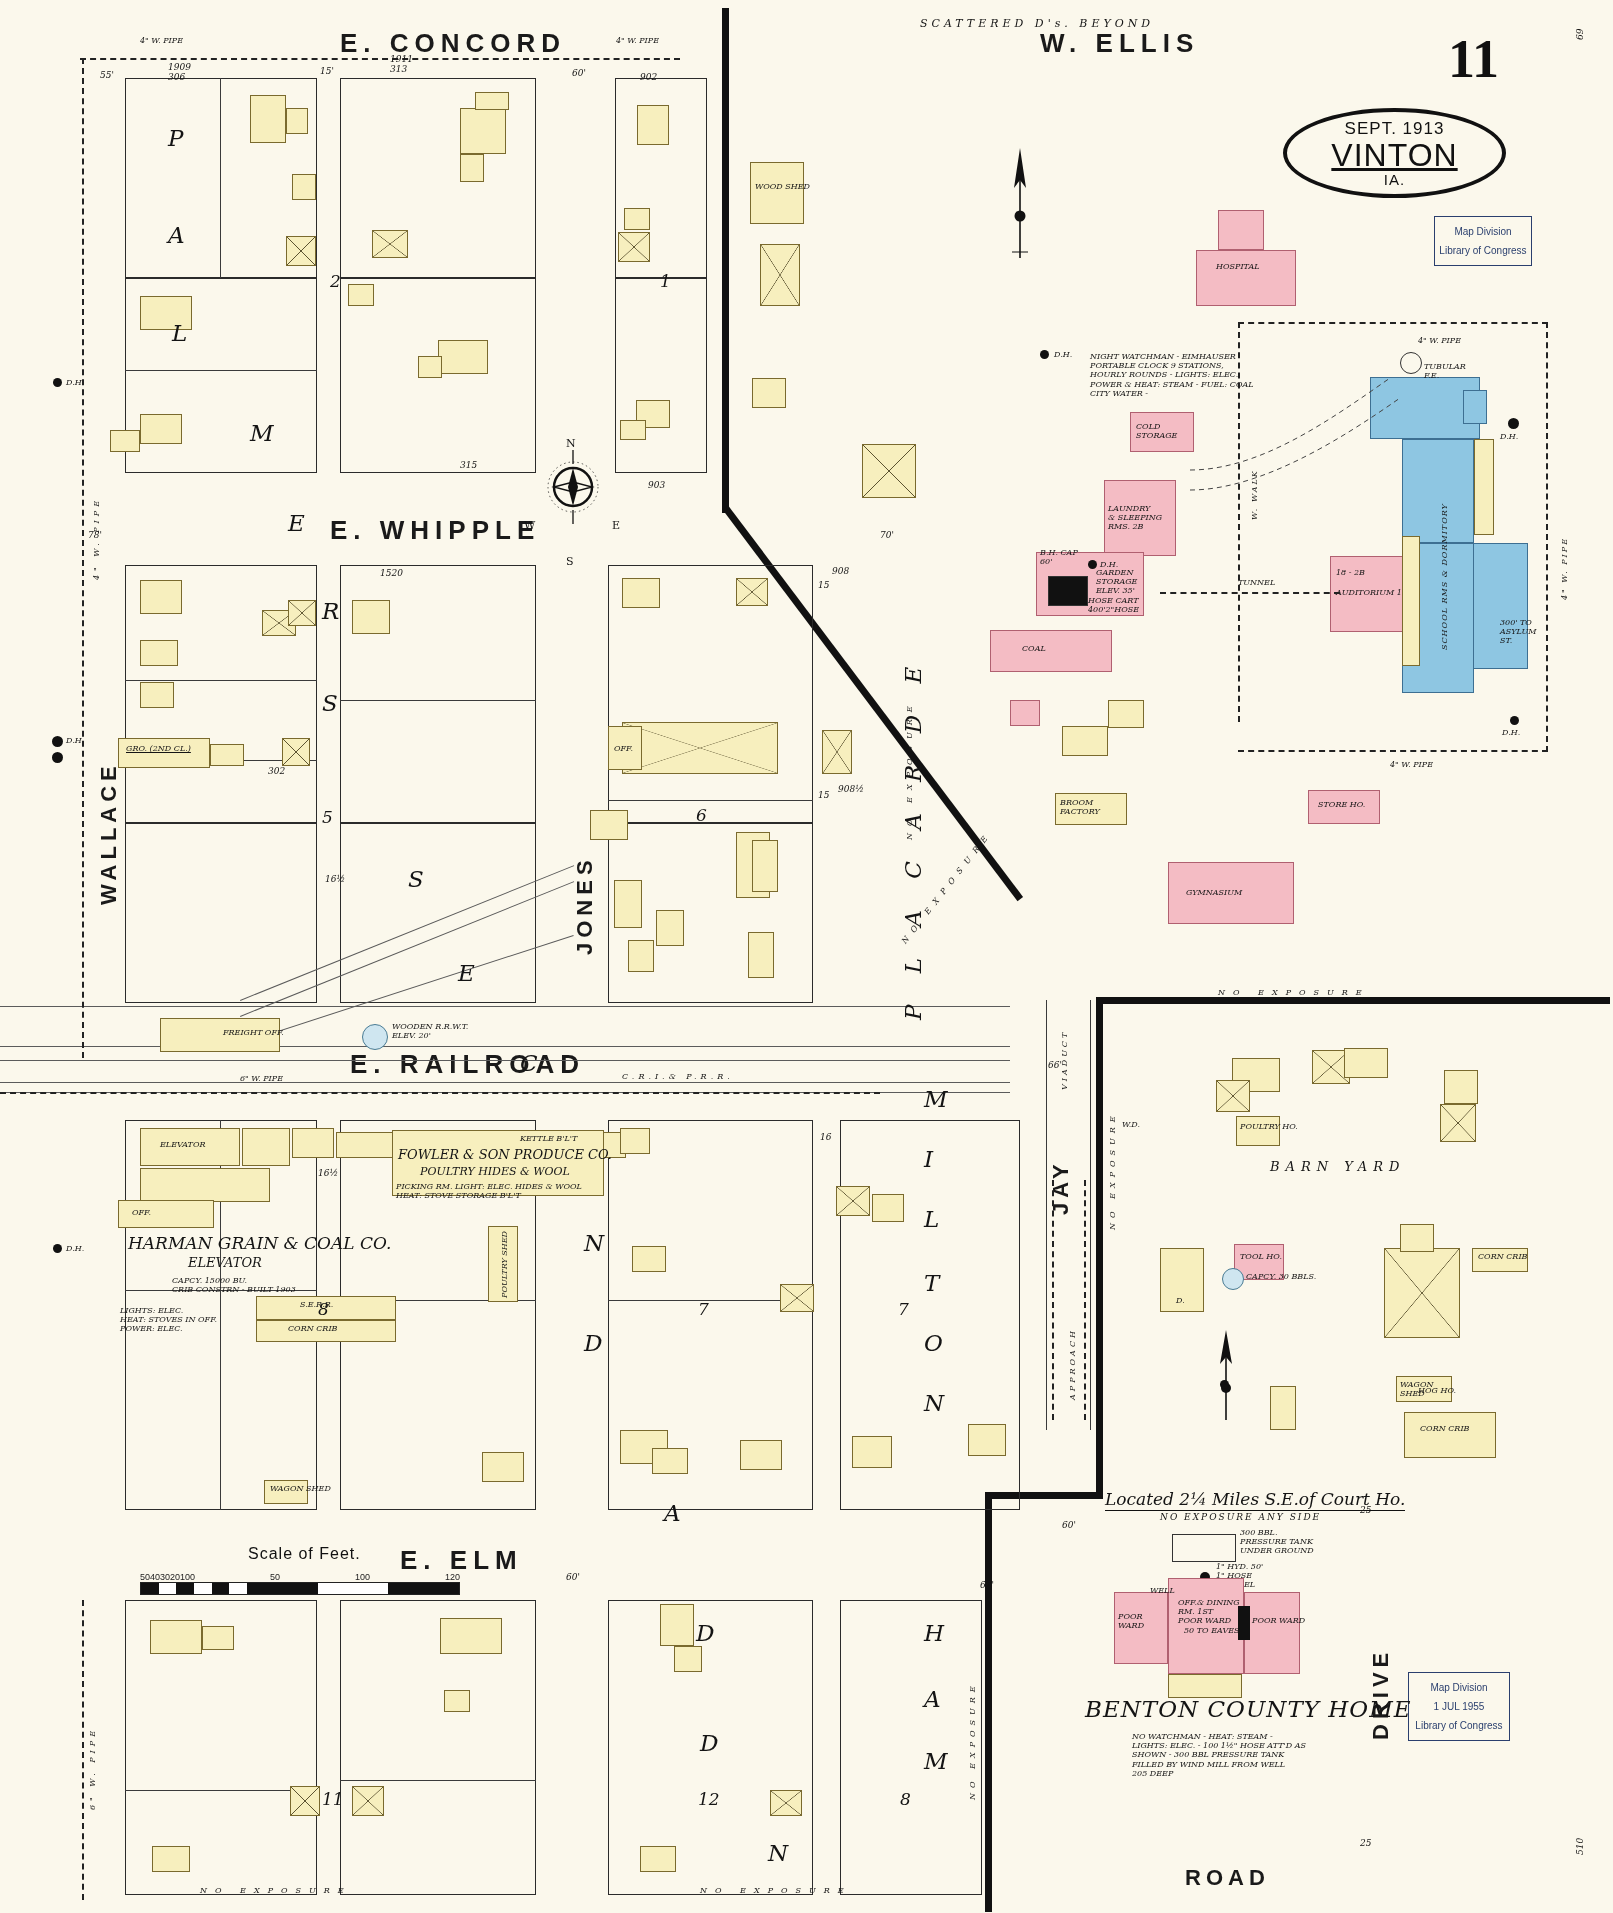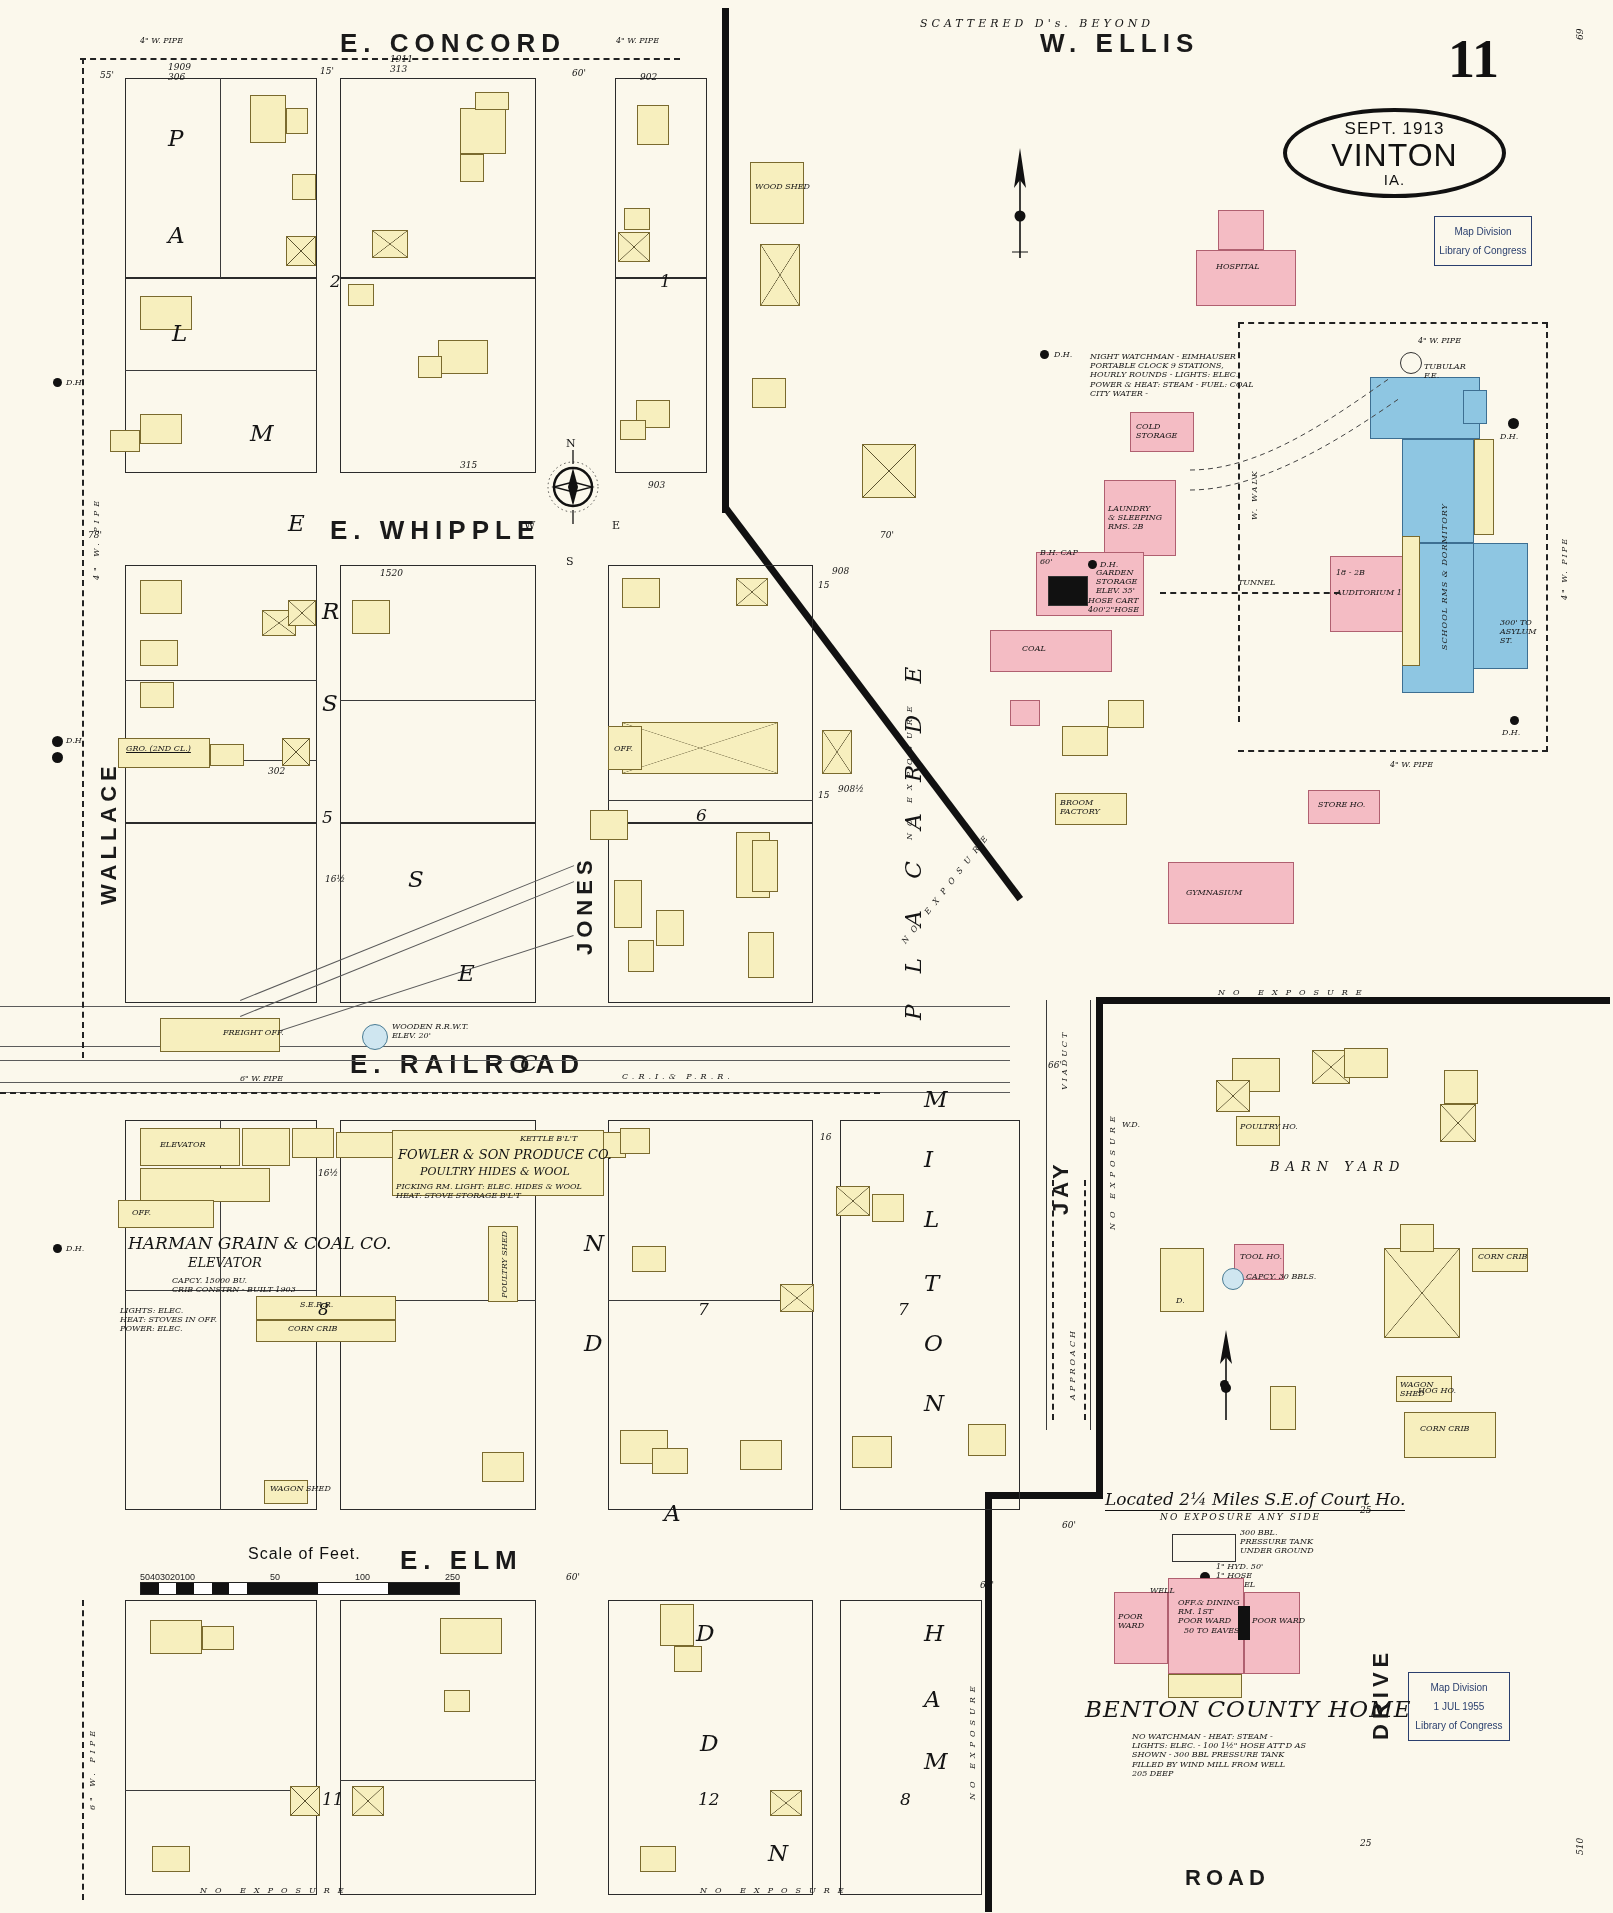--- a/index.html
+++ b/index.html
@@ -67,21 +67,21 @@
   .thinline.v{border-top:none;border-left:1.2px solid #3a3a3a;}
   .rrline{position:absolute;border-top:1px solid #5b5b5b;}
   
   #cartouche{
     position:absolute;left:1283px;top:108px;width:215px;height:82px;
     border:4px solid #111;border-radius:50%;
     display:flex;flex-direction:column;align-items:center;justify-content:center;
     background:#fbf8ec;
   }
   #cartouche .date{font-family:"Liberation Sans",sans-serif;font-size:17px;letter-spacing:1px;color:#111;}
-  #cartouche .city{font-family:"Liberation Sans",sans-serif;font-size:32px;letter-spacing:1px;color:#111;line-height:1;}
+  #cartouche .city{font-family:"Liberation Sans",sans-serif;font-size:32px;letter-spacing:1px;color:#111;line-height:1;text-decoration:underline;}
   #cartouche .state{font-family:"Liberation Sans",sans-serif;font-size:15px;letter-spacing:1px;color:#111;}
   #pagenum{
     position:absolute;left:1448px;top:28px;
     font-family:"Liberation Serif",serif;font-weight:bold;font-size:54px;color:#111;
   }
   .locstamp{
     position:absolute;border:1.5px solid #2a3f6e;color:#2a3f6e;
     font-family:"Liberation Sans",sans-serif;font-size:10px;
     text-align:center;padding:5px 4px;line-height:1.9;background:transparent;
   }
@@ -640,21 +640,21 @@
       <span>40</span>
       <span>30</span>
       <span>20</span>
       <span>10</span>
       <span>0</span>
       <span style="flex:3"></span>
       <span>50</span>
       <span style="flex:3"></span>
       <span>100</span>
       <span style="flex:3"></span>
-      <span>250</span>
+      <span>120</span>
     </div>
     <div class="bar">
       <div style="background:#111"></div>
         <div style="background:#fff"></div>
       <div style="background:#111"></div>
         <div style="background:#fff"></div>
       <div style="background:#111"></div>
         <div style="background:#fff"></div>
       <div style="background:#111;flex:4"></div>
         <div style="background:#fff;flex:4"></div>

